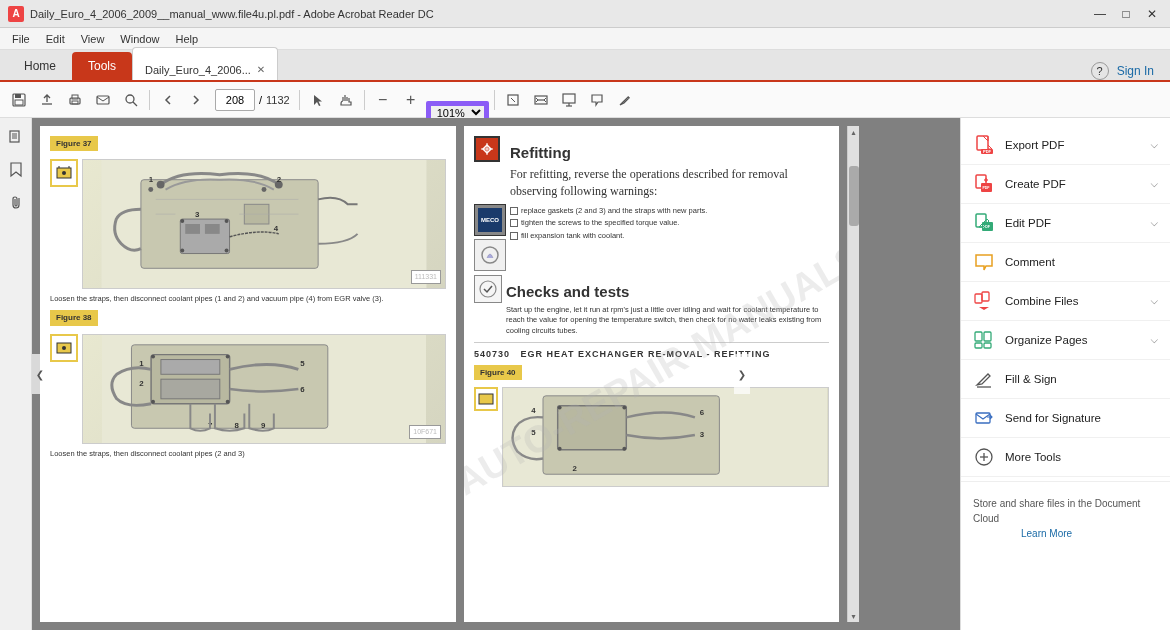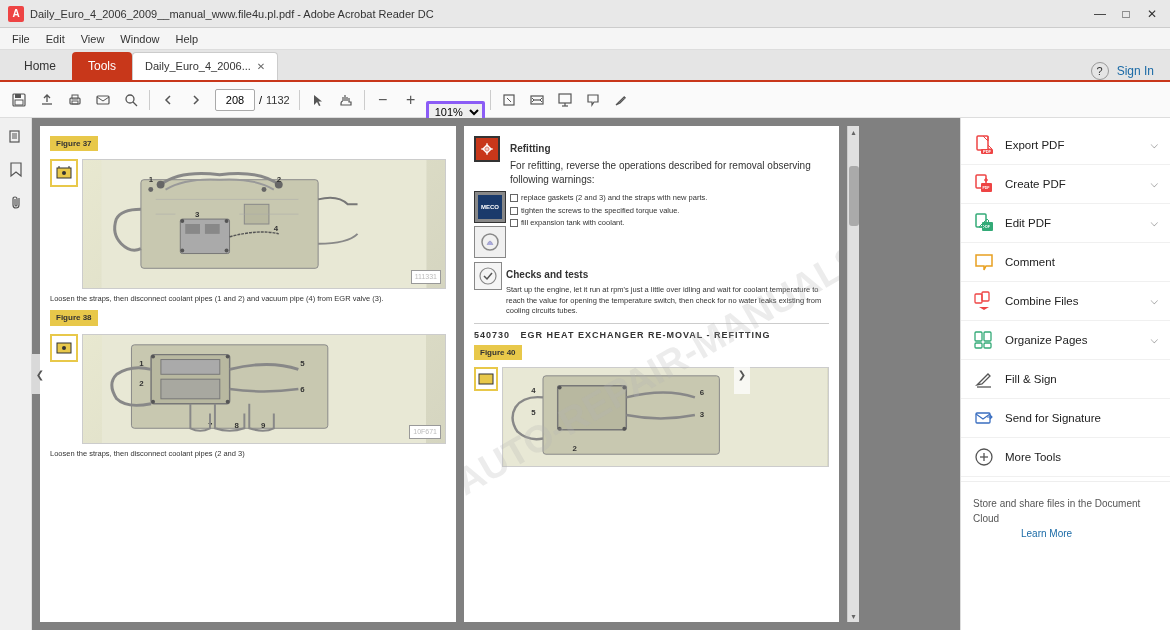--- a/index.html
+++ b/index.html
@@ -62,22 +62,22 @@
       padding: 0 16px;
       display: flex; align-items: center;
       font-size: 12px;
       color: white;
       background: #c8371a;
       cursor: pointer;
       border-radius: 4px 4px 0 0;
     }
     .tab-doc {
       height: 28px;
-      padding: 8px 12px;
-      display: flex; align-items: flex-end;
+      padding: 16px 12px;
+      display: flex; align-items: flex-start;
       font-size: 11px;
       color: #333;
       background: white;
       cursor: pointer;
       border-radius: 4px 4px 0 0;
       border: 1px solid #ccc;
       border-bottom: none;
       gap: 6px;
     }
     .tab-close { font-size: 10px; color: #666; cursor: pointer; }
@@ -103,21 +103,21 @@
     .page-nav {
       display: flex; align-items: center; gap: 4px;
       margin: 0 4px;
     }
     .page-input {
       width: 40px; height: 22px; text-align: center;
       border: 1px solid #aaa; border-radius: 2px; font-size: 11px;
     }
     .page-total { font-size: 11px; color: #333; }
     .zoom-select {
-      height: 22px; border: 3px solid #8b5cf6; border-radius: 2px;
+      height: 22px; border: 5px solid #8b5cf6; border-radius: 2px;
       font-size: 11px; padding: 0 2px; cursor: pointer; margin-top: 24px;
     }
 
     
     .main-layout {
       display: flex;
       height: calc(630px - 28px - 22px - 32px - 36px);
     }
 
     
@@ -199,21 +199,21 @@
 
     .engine-diagram {
       width: 100%; height: 100%;
       background: linear-gradient(135deg, #e8e8d0 0%, #d5d5c0 100%);
       display: flex; align-items: center; justify-content: center;
       position: relative;
     }
 
     .caption-text { font-size: 7.5px; color: #333; margin-top: 4px; line-height: 1.5; }
 
-    .section-heading { font-size: 10px; font-weight: bold; margin: 6px 0 3px; }
+    .section-heading { font-size: 15px; font-weight: bold; margin: 6px 0 3px; }
     .watermark {
       position: absolute;
       top: 50%; left: 50%;
       transform: translate(-50%, -50%) rotate(-30deg);
       font-size: 38px;
       color: rgba(180,180,180,0.25);
       font-weight: bold;
       pointer-events: none;
       white-space: nowrap;
       z-index: 10;
@@ -591,21 +591,21 @@
         <div class="refitting-icon" style="width:26px; height:26px; flex-shrink:0;">
           <svg width="16" height="16" viewBox="0 0 16 16">
               <rect width="16" height="16" fill="#c8371a"></rect>
               <path d="M4 8 L8 4 L12 8 L8 12 Z" fill="none" stroke="white" stroke-width="1.5"></path>
               <line x1="8" y1="2" x2="8" y2="14" stroke="white" stroke-width="1"></line>
               <line x1="2" y1="8" x2="14" y2="8" stroke="white" stroke-width="1"></line>
             </svg>
         </div>
         <div>
           <div class="section-heading">Refitting</div>
-          <p style="font-size:10px;">For refitting, reverse the operations described for removal observing following warnings:</p>
+          <p style="font-size:12px;font-family:Liberation Serif, serif;">For refitting, reverse the operations described for removal observing following warnings:</p>
         </div>
       </div>
 
       <div style="display:flex; gap:4px; margin-bottom:4px; align-items:flex-start;">
         <div style="display:flex; flex-direction:column; gap:3px; flex-shrink:0;">
           <div style="width:32px; height:32px; border:1px solid #333; background:#888; display:flex; align-items:center; justify-content:center;">
             <svg width="24" height="24" viewBox="0 0 24 24">
                 <rect width="24" height="24" fill="#1a3a6b"></rect>
                 <text x="3" y="14" font-size="6" fill="white" font-weight="bold">MECO</text>
               </svg>

